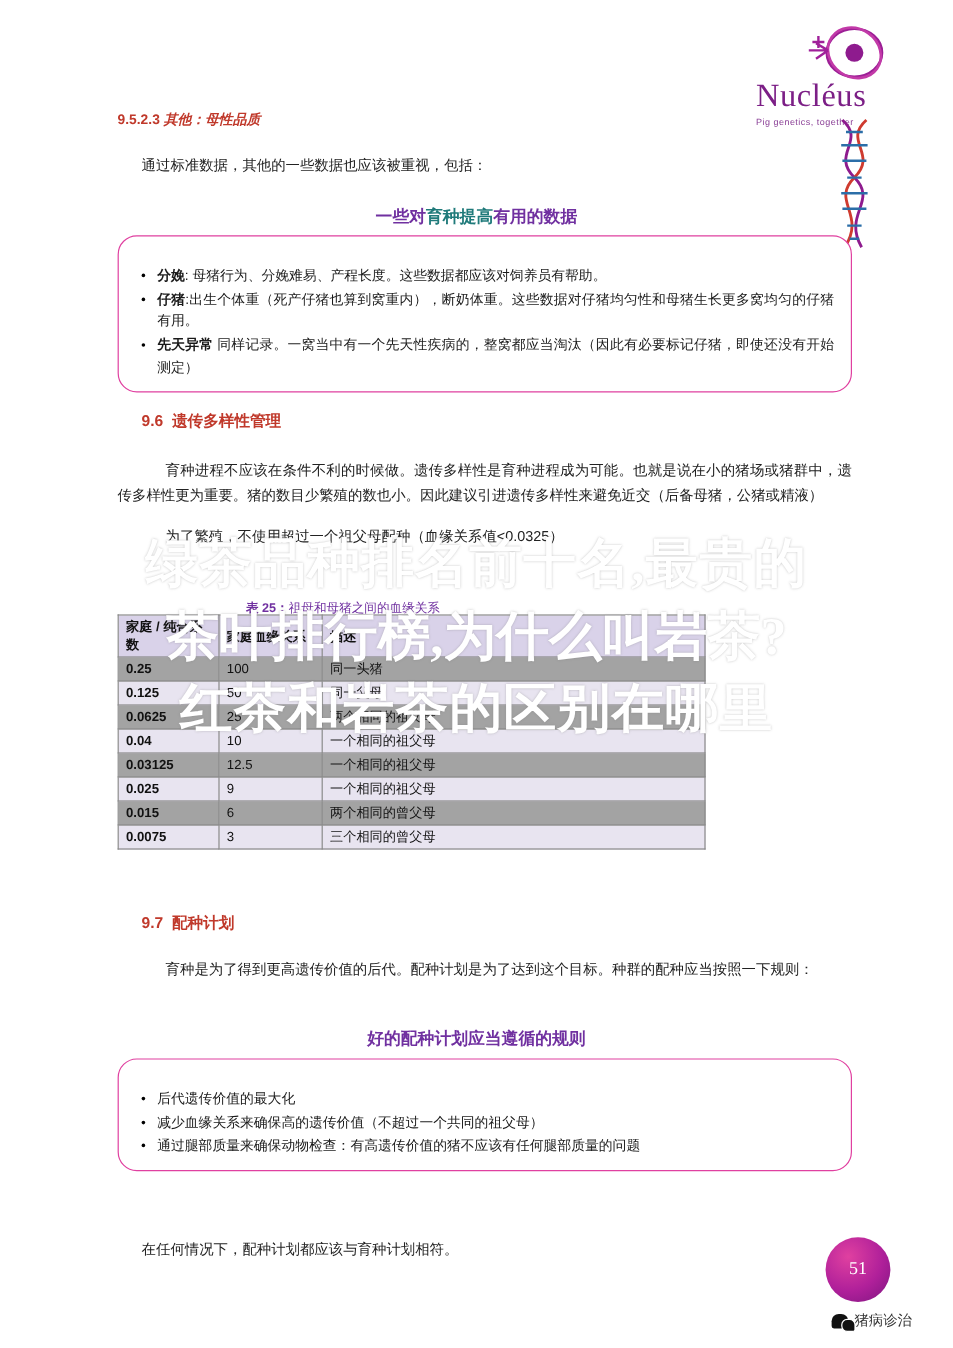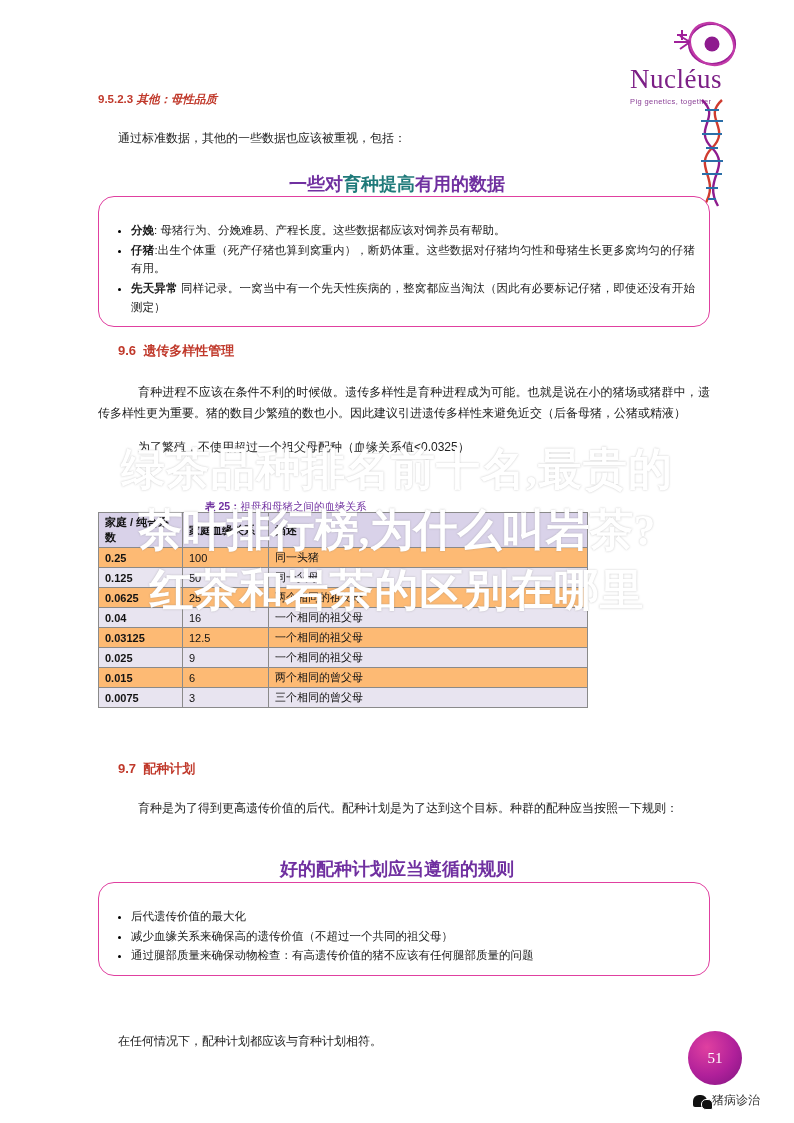--- a/index.html
+++ b/index.html
@@ -66,21 +66,21 @@
     font-size: 12px;
     color: #222;
     line-height: 1.75;
     text-align: justify;
   }
 
   .center-head {
     position: absolute;
     width: 100%;
     text-align: center;
-    font-size: 18px;
+    font-size: 14px;
     color: #7030a0;
     font-weight: bold;
   }
   .center-head .teal { color: #1f7a7a; }
 
   
   .callout {
     position: absolute;
     border: 1.6px solid #e040a0;
     border-radius: 16px;
@@ -128,21 +128,21 @@
     padding: 2px 6px;
     height: 20px;
   }
   table.genes thead th {
     background: #d9d2e9;
     font-weight: bold;
     color: #111;
     text-align: left;
     font-size: 11px;
   }
-  table.genes tbody td { background: #fdba74; color: #111; }
+  table.genes tbody td { background: #a3a3a3; color: #111; }
   table.genes tbody tr.alt td { background: #e8e4f0; }
   table.genes td.c1 { width: 84px; font-weight: bold; }
   table.genes td.c2 { width: 86px; }
   table.genes td.c3 { }
 
   
   .overlay {
     position: absolute;
     left: 0;
     top: 440px;
@@ -299,21 +299,21 @@
         <td class="c2">50</td>
         <td class="c3">同一父母</td>
       </tr>
       <tr>
         <td class="c1">0.0625</td>
         <td class="c2">25</td>
         <td class="c3">两个相同的祖父母</td>
       </tr>
       <tr class="alt">
         <td class="c1">0.04</td>
-        <td class="c2">16</td>
+        <td class="c2">10</td>
         <td class="c3">一个相同的祖父母</td>
       </tr>
       <tr>
         <td class="c1">0.03125</td>
         <td class="c2">12.5</td>
         <td class="c3">一个相同的祖父母</td>
       </tr>
       <tr class="alt">
         <td class="c1">0.025</td>
         <td class="c2">9</td>

